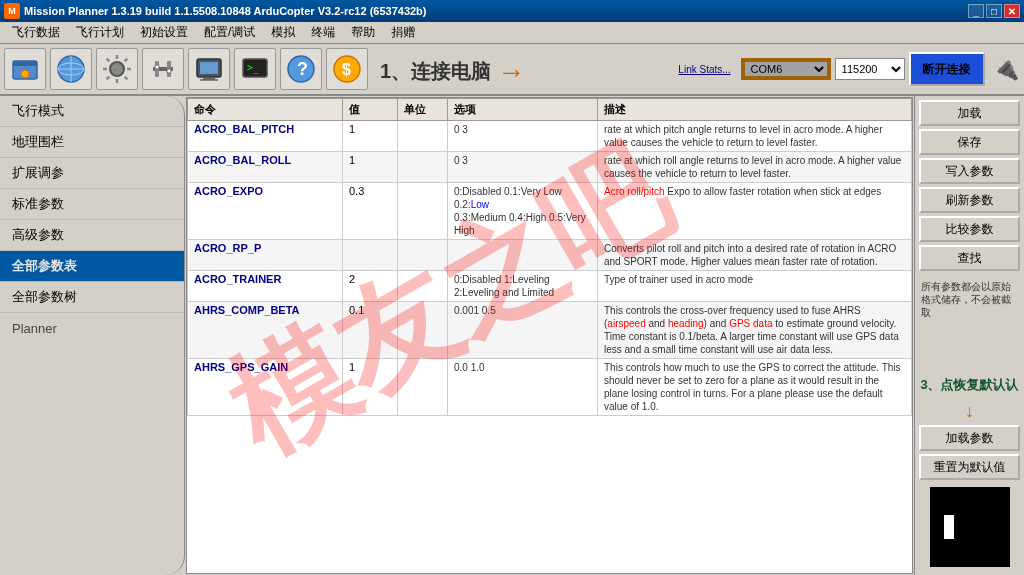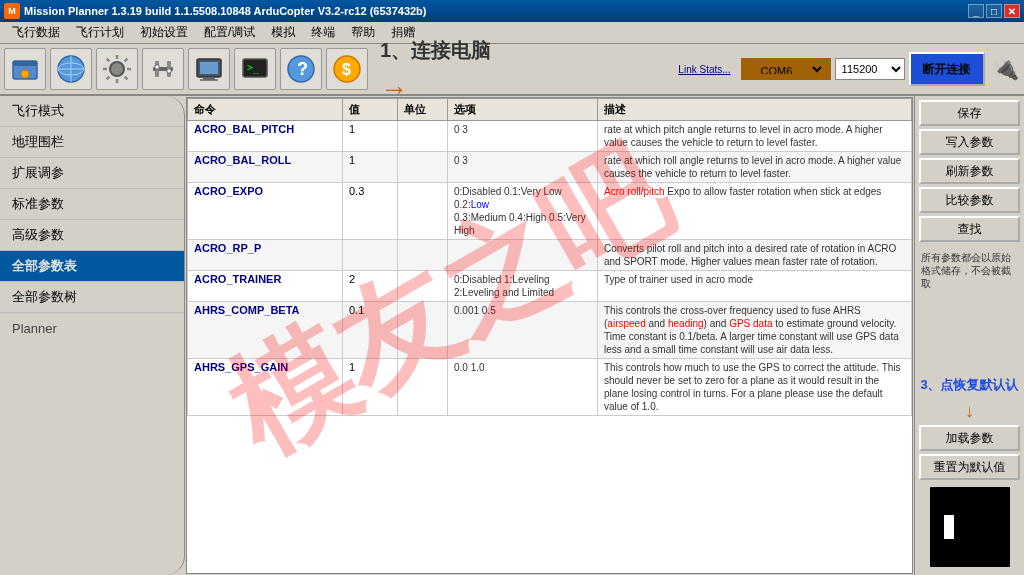--- a/index.html
+++ b/index.html
@@ -55,24 +55,24 @@
       border-radius: 2px;
     }
     .connect-area {
       display: flex;
       align-items: center;
       gap: 4px;
       margin-left: auto;
     }
     .com-select {
       width: 90px; height: 22px;
-      border: 6px solid #a16207;
-      background: #a16207;
+      border: 4px solid #a16207;
+      background: #a3a3a3;
       font-size: 11px;
-      padding: 0 10px;
+      padding: 0 2px;
     }
     .baud-select {
       width: 70px; height: 22px;
       border: 1px solid #888;
       background: white;
       font-size: 11px;
       padding: 1px 2px;
     }
     .connect-btn {
       height: 34px;
@@ -301,21 +301,21 @@
         <text x="12" y="22" fill="white" font-size="18" font-weight="bold" font-family="Arial">?</text>
       </svg>
   </div>
   <div class="toolbar-icon">
     <svg width="32" height="32" viewBox="0 0 32 32">
         <circle cx="16" cy="16" r="13" fill="#ffaa00" stroke="#cc7700" stroke-width="1.5"></circle>
         <text x="11" y="22" fill="white" font-size="16" font-weight="bold" font-family="Arial">$</text>
       </svg>
   </div>
 
-  <div style="display:flex; align-items:flex-start; margin-left: 8px; gap: 6px; pointer-events:none;flex-direction:column;">
+  <div style="display:flex; align-items:flex-end; margin-left: 8px; gap: 6px; pointer-events:none;">
     <span style="font-size:20px; font-weight:bold; color:#333; white-space:nowrap;">1、连接电脑</span>
     <span style="font-size:28px; color:#cc6600; font-weight:bold;">→</span>
   </div>
 
   <div class="connect-area">
     <div style="font-size:10px; color:#000080; text-decoration:underline; cursor:pointer; margin-right:6px;">Link Stats...</div>
     <select class="com-select">
       <option>COM6</option>
     </select>
     <select class="baud-select">
@@ -402,29 +402,30 @@
     <td></td>
     <td class="param-desc">0.0 1.0</td>
     <td class="param-desc">This controls how much to use the GPS to correct the attitude. This should never be set to zero for a plane as it would result in the plane losing control in turns. For a plane please use the default value of 1.0.</td>
   </tr>
           </tbody>
       </table>
     </div>
   </div>
 
   <div class="right-panel">
+    <button class="right-btn">加载</button>
     <button class="right-btn">保存</button>
     <button class="right-btn">写入参数</button>
     <button class="right-btn">刷新参数</button>
     <button class="right-btn">比较参数</button>
     <button class="right-btn">查找</button>
     <div class="right-note">所有参数都会以原始格式储存，不会被截取</div>
     <div class="right-bottom">
 
-      <div style="font-size:13px; font-weight:bold; color:#1d4ed8; text-align:center; pointer-events:none; margin-bottom:4px;">3、点恢复默认认</div>
+      <div style="font-size:13px; font-weight:bold; color:#14532d; text-align:center; pointer-events:none; margin-bottom:4px;">3、点恢复默认认</div>
       <div style="font-size:18px; color:#cc6600; text-align:center; pointer-events:none;">↓</div>
       <button class="right-btn">加载参数</button>
       <button class="right-btn">重置为默认值</button>
 
       <div style="width:80px; height:80px; margin: 4px auto; background: #000; display:grid; grid-template-columns: repeat(7,1fr); gap:1px; padding:4px;">
 
         <div style="grid-column:1/4; grid-row:1/4; background:white; display:grid; grid-template-columns:1fr 1fr 1fr;">
           <div style="background:#000"></div>
             <div style="background:#000"></div>
             <div style="background:#000"></div>

